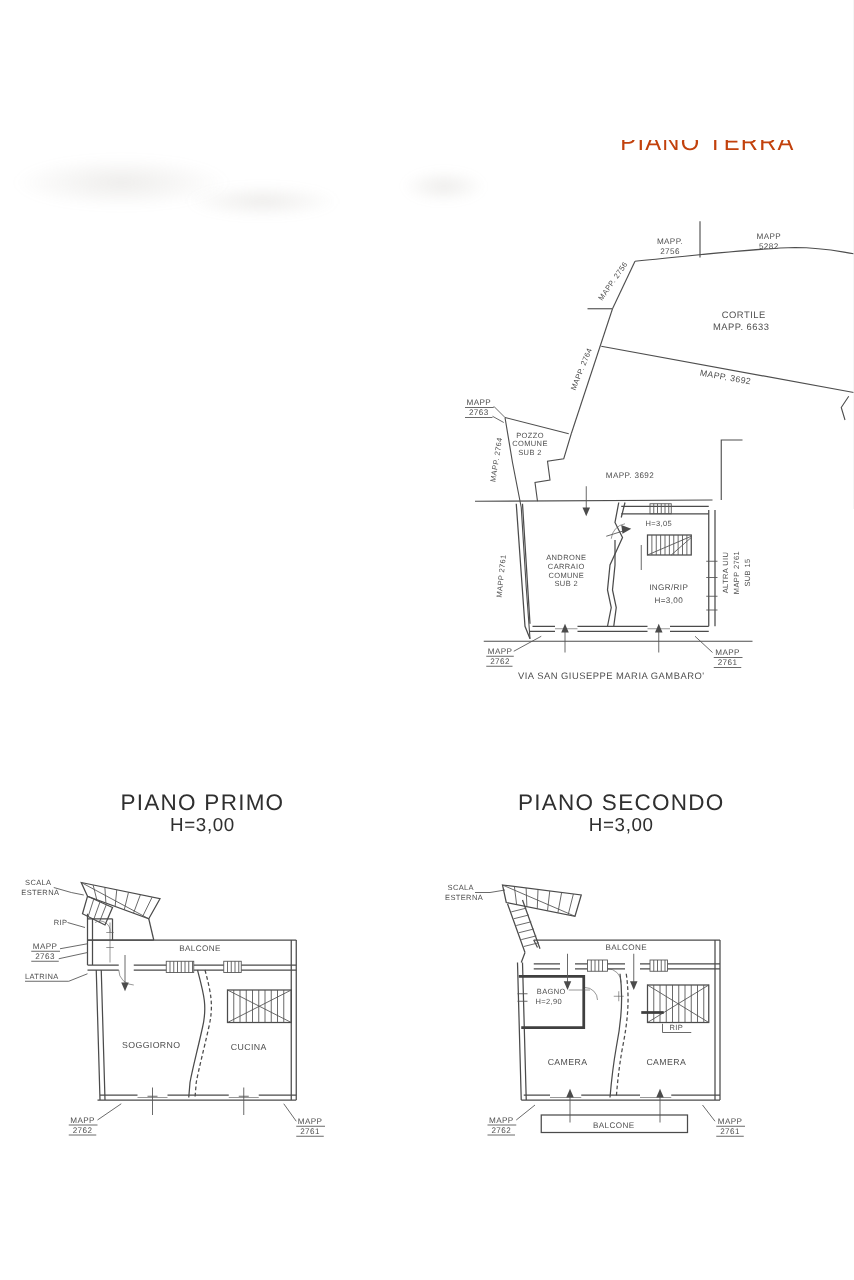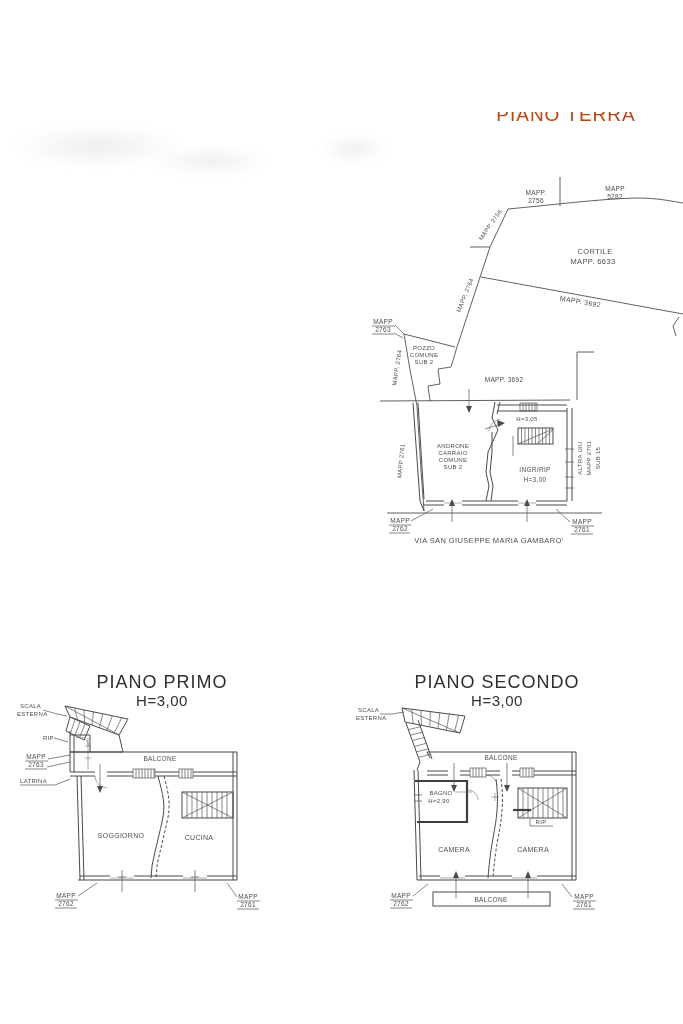--- a/index.html
+++ b/index.html
@@ -13,21 +13,21 @@
   .t7{font-size:7px;letter-spacing:.3px;}
   .t75{font-size:7.5px;letter-spacing:.4px;}
   .stroke{stroke:#4b4b4b;fill:none;stroke-width:1;}
   .thin{stroke:#555;fill:none;stroke-width:.7;}
   .hair{stroke:#5a5a5a;fill:none;stroke-width:.5;}
   .parcel{stroke:#4e4e4e;fill:none;stroke-width:.9;}
   .thick{stroke:#3f3f3f;fill:none;stroke-width:2.2;}
   .fillhead{fill:#4b4b4b;stroke:none;}
   .dash{stroke-dasharray:3,2;}
   .title{position:absolute;color:#2f2f2f;text-align:center;letter-spacing:1px;}
-  .title-main{font-size:18px;line-height:20px;margin-top:40px;}
+  .title-main{font-size:18px;line-height:20px;}
   .title-sub{font-size:15px;line-height:17px;letter-spacing:.5px;}
   .terra-clip{position:absolute;left:496px;top:112px;width:140px;height:14px;overflow:hidden;}
   .terra-clip .inner{font-size:19px;line-height:22px;margin-top:-8px;text-align:center;
         letter-spacing:1px;color:#c2410c;}
   .smudge{position:absolute;border-radius:50%;filter:blur(4px);
         background:radial-gradient(ellipse at center, rgba(150,144,134,.16), rgba(150,144,134,0) 72%);}
 </style>
 </head>
 <body>
 

